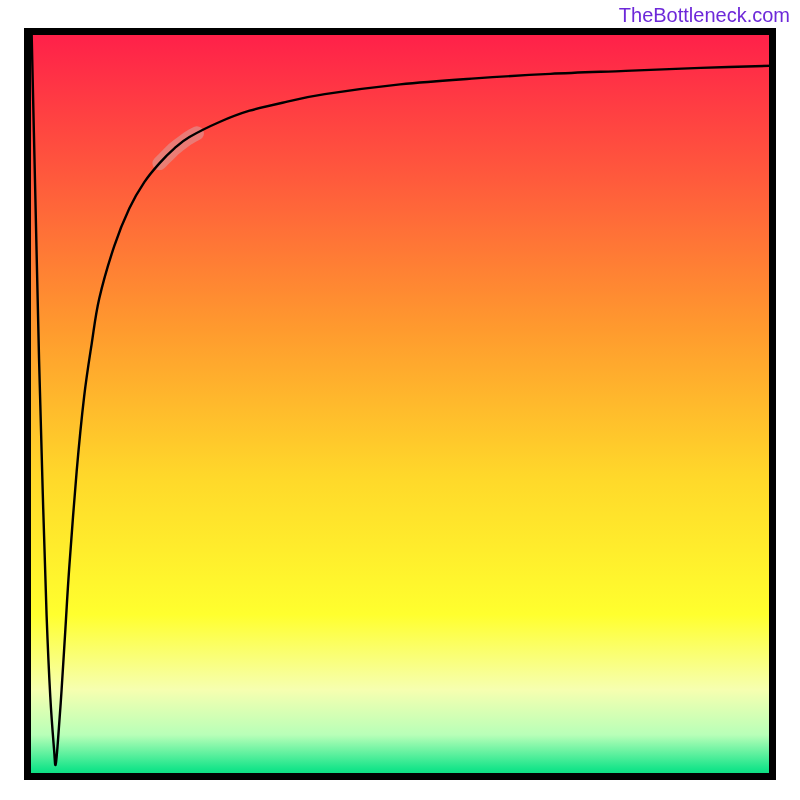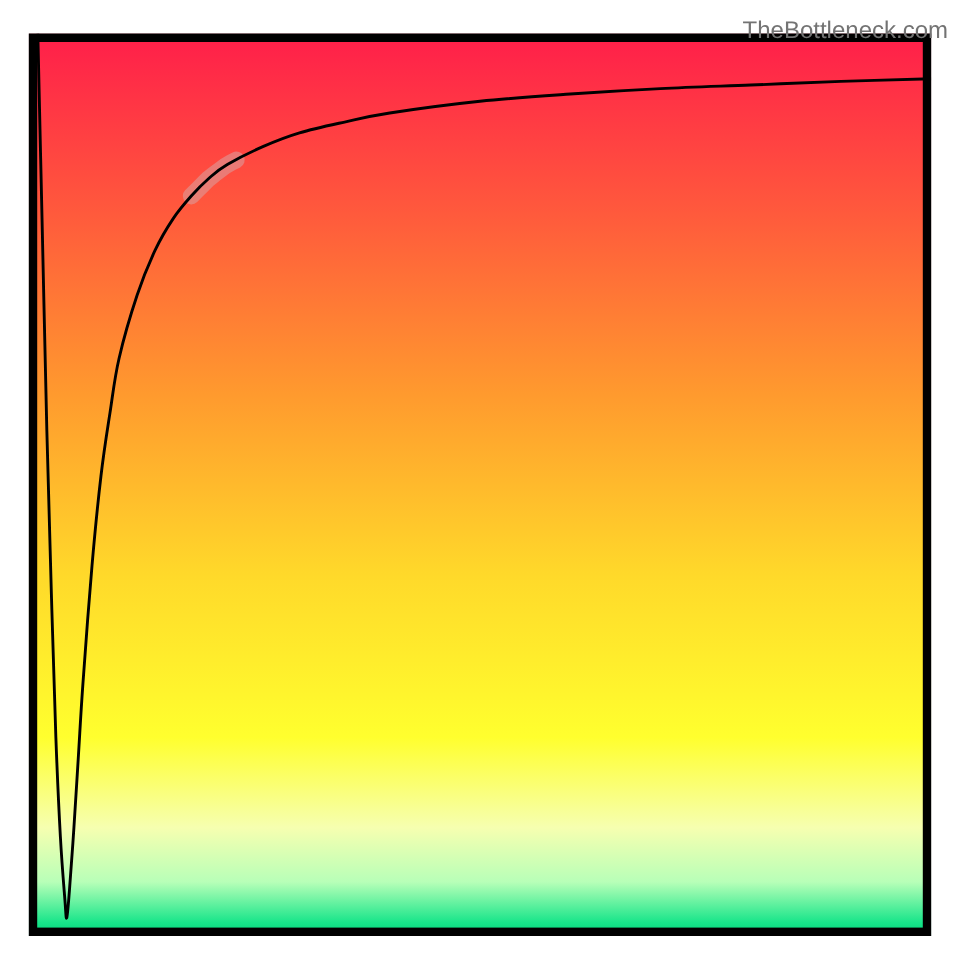--- a/index.html
+++ b/index.html
@@ -6,24 +6,24 @@
   body {
     width: 800px;
     height: 800px;
     background: #ffffff;
     position: relative;
     font-family: Arial, sans-serif;
     overflow: hidden;
   }
   .watermark {
     position: absolute;
-    top: 15px;
+    top: 4px;
     right: 10px;
     font-size: 20px;
-    color: #737373;
+    color: #6d28d9;
     font-weight: normal;
     z-index: 10;
   }
   .chart-wrapper {
     position: absolute;
     top: 28px;
     left: 24px;
     width: 752px;
     height: 752px;
   }

